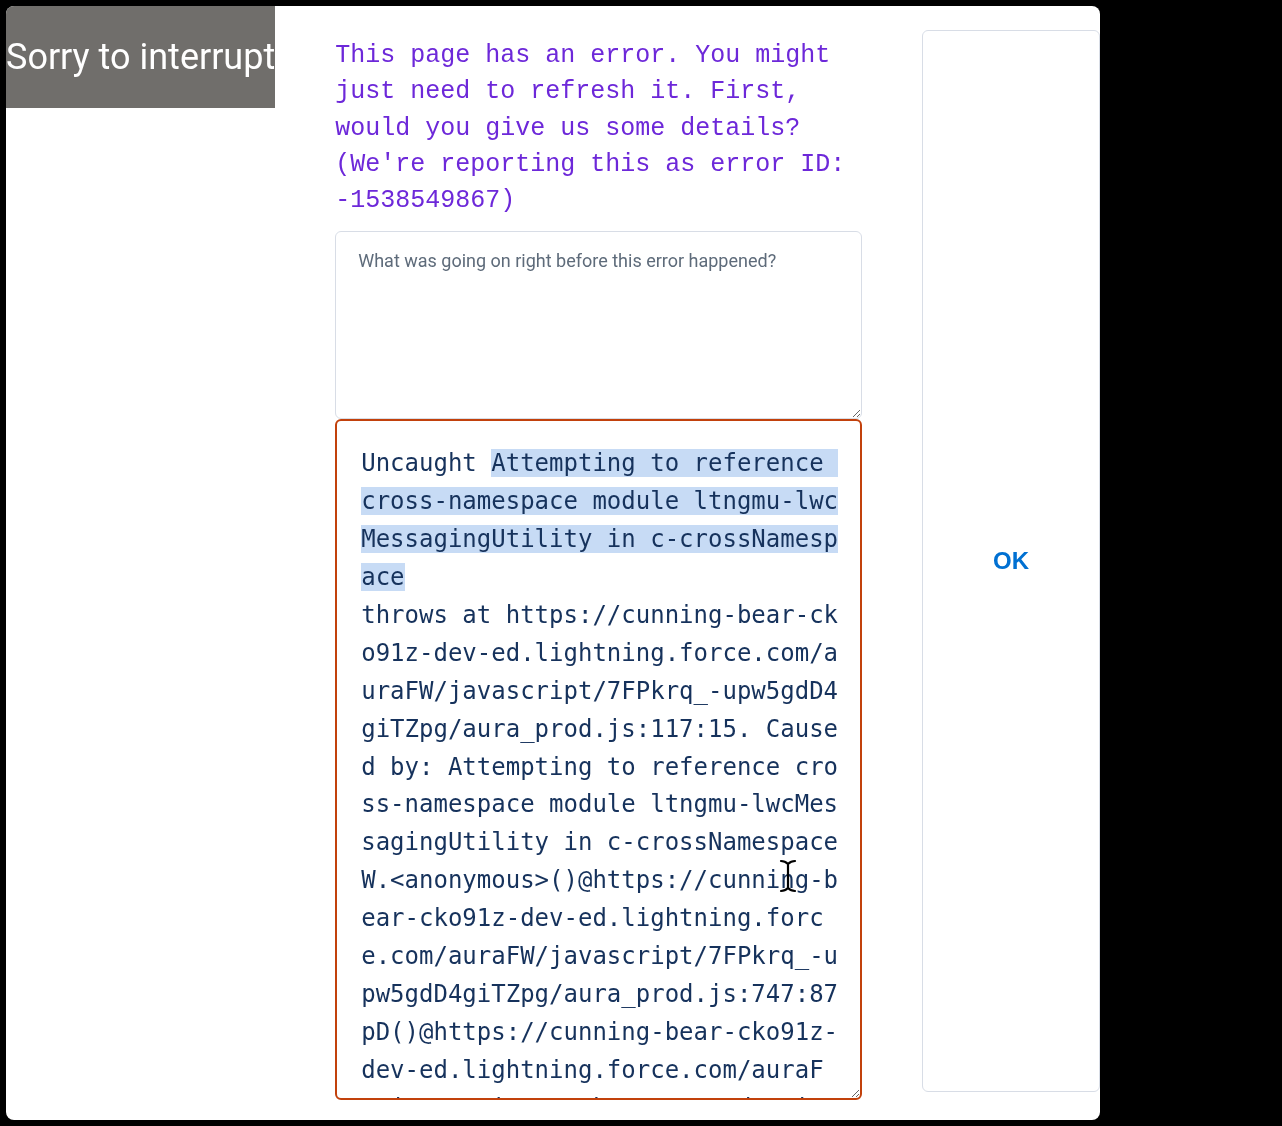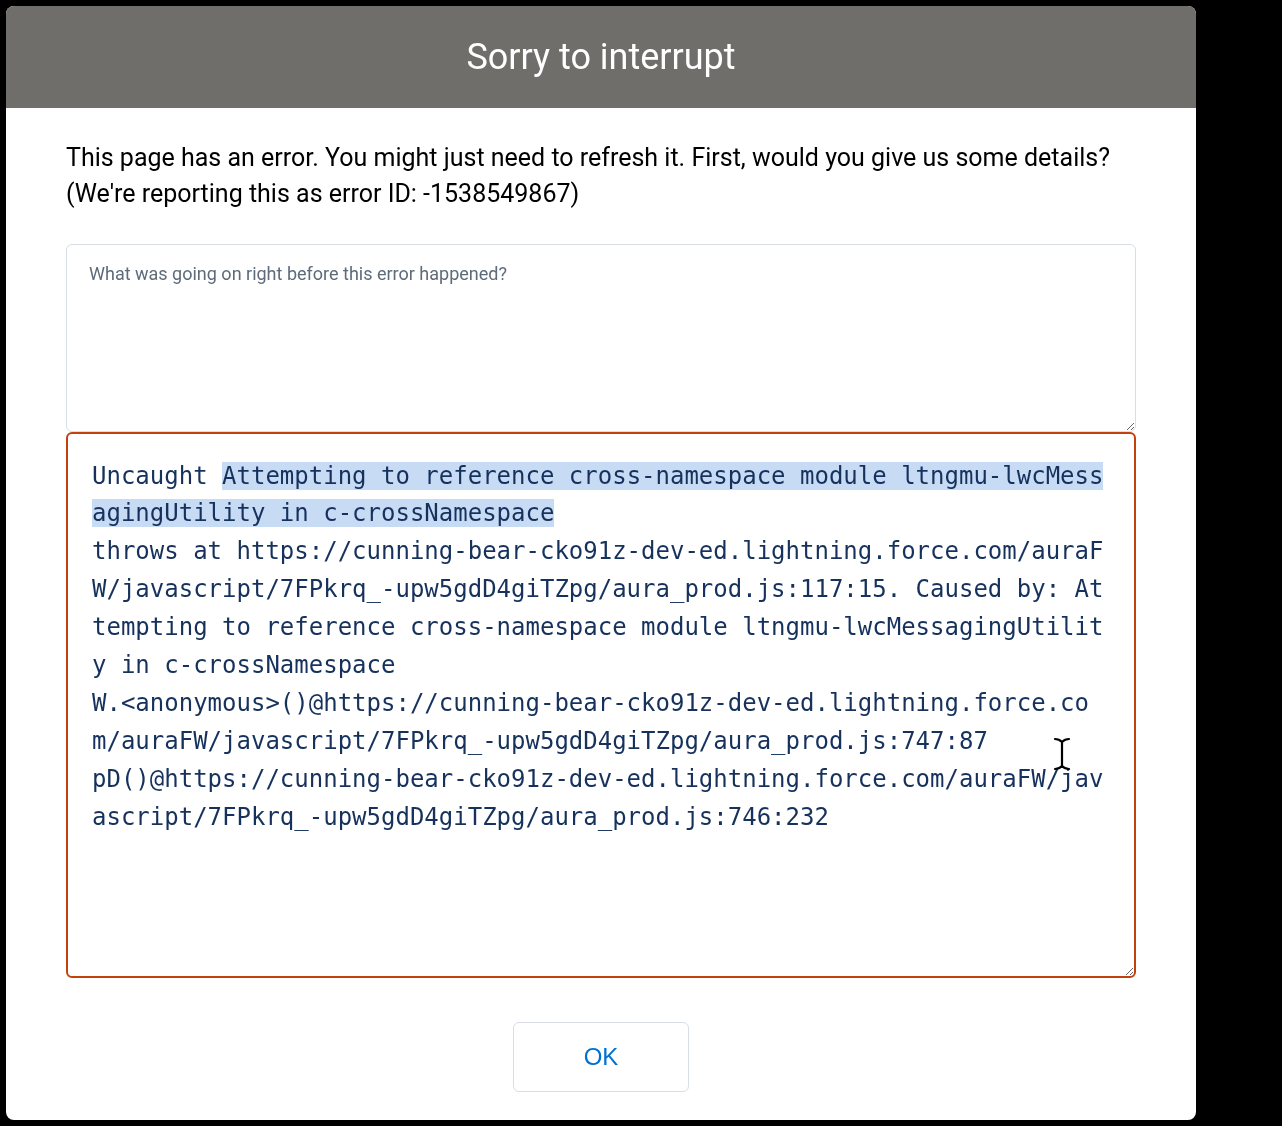--- a/index.html
+++ b/index.html
@@ -11,27 +11,26 @@
     font-family: -apple-system, BlinkMacSystemFont, "Segoe UI", Roboto, Helvetica, Arial, sans-serif;
     background: #000;
     width: 1282px;
     height: 1126px;
     overflow: hidden;
   }
   .window {
     position: absolute;
     top: 6px;
     left: 6px;
-    width: 1190px;
+    width: 1094px;
     height: 1114px;
     background: #fff;
     border-radius: 8px;
     overflow: hidden;
     display: flex;
-    flex-direction: column;
   }
   .header {
     background: #706e6b;
     height: 102px;
     display: flex;
     align-items: center;
     justify-content: center;
   }
   .header-title {
     color: #fff;
@@ -39,24 +38,25 @@
     font-weight: 400;
   }
   .body {
     padding: 32px 60px 20px 60px;
     flex: 1;
     display: flex;
     flex-direction: column;
     overflow: hidden;
   }
   .prompt-text {
-    color: #000000;
+    color: #6d28d9;
     font-size: 25px;
     line-height: 1.45;
-    margin-bottom: 31px;
+    margin-bottom: 12px;
+    font-family: Liberation Mono, monospace;
   }
   .details-input {
     width: 100%;
     height: 188px;
     border: 1px solid #d8dde6;
     border-radius: 6px;
     padding: 18px 22px;
     font-size: 18px;
     font-family: inherit;
     color: #16325c;
@@ -110,21 +110,21 @@
   .footer {
     display: flex;
     justify-content: center;
     padding: 24px 0 28px 0;
   }
   .ok-btn {
     border: 1px solid #d8dde6;
     background: #fff;
     color: #0070d2;
     font-size: 24px;
-    font-weight: 400;
+    font-weight: 700;
     padding: 20px 70px;
     border-radius: 6px;
     cursor: pointer;
   }
   .text-cursor {
     position: absolute;
     right: 62px;
     bottom: 140px;
     font-size: 32px;
     color: #000;

